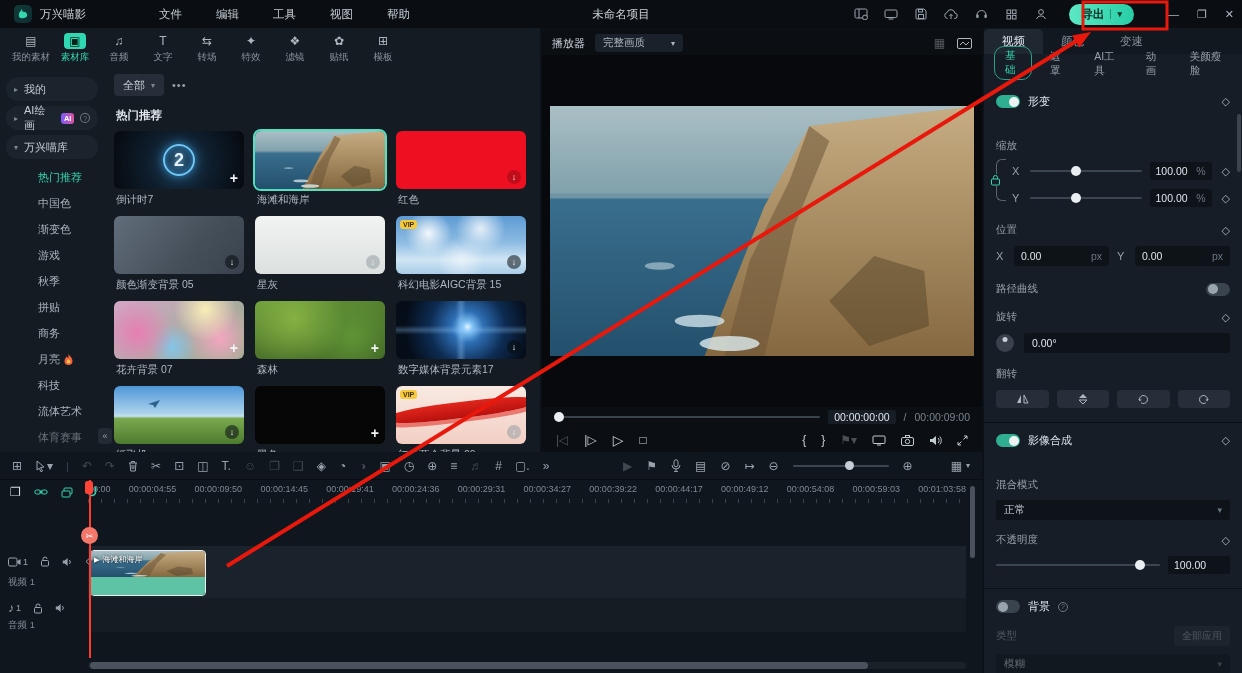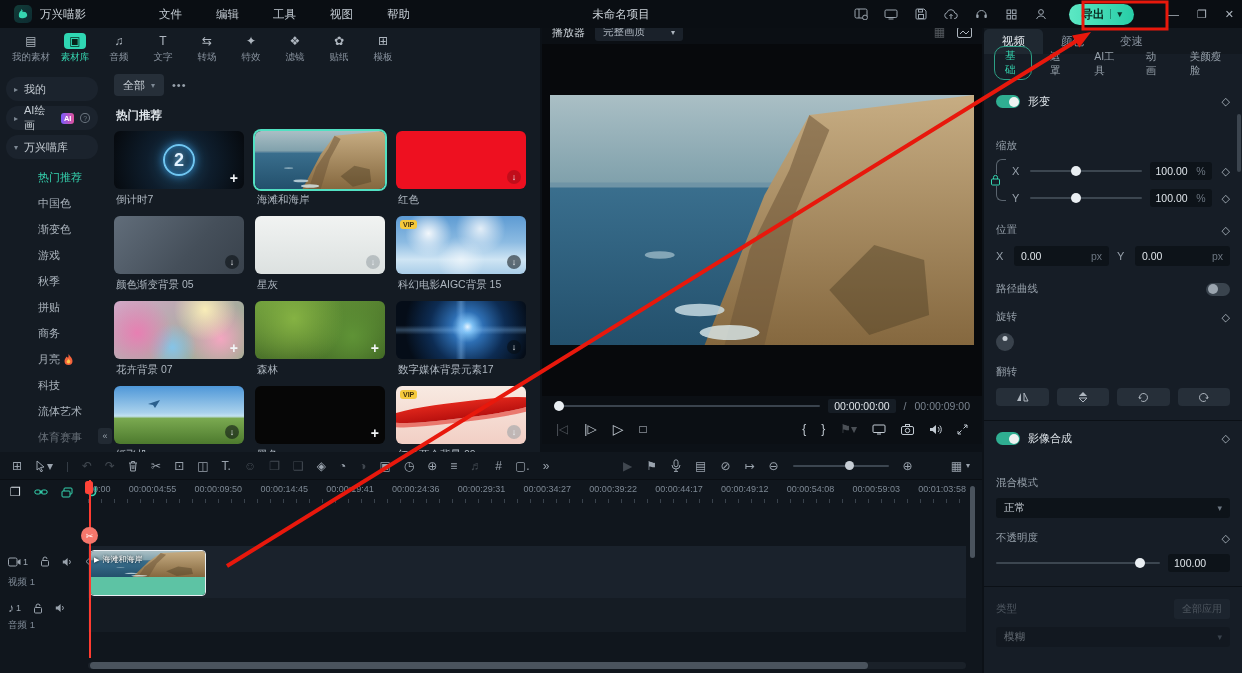--- a/index.html
+++ b/index.html
@@ -19,21 +19,21 @@
   .tb-right { margin-left:auto; display:flex; align-items:center; gap:14px; }
   .tb-ic { width:16px; height:16px; display:flex; align-items:center; justify-content:center; color:#9aa4ae; }
   .export-btn { display:flex; align-items:center; gap:6px; background:linear-gradient(90deg,#5ce8c4,#27cda6);
                 color:#07231a; font-weight:bold; font-size:11.5px; border:none; border-radius:12px;
                 padding:3px 12px; margin:12px 6px; cursor:pointer; }
   .export-caret { font-size:9px; color:#0a3528; border-left:1px solid rgba(7,40,30,.4); padding-left:6px; }
   .win-btns { display:flex; align-items:center; gap:18px; margin-left:14px; color:#aeb6bf; font-size:11px; }
 
   
   .library { position:absolute; left:0; top:28px; width:540px; height:424px; background:#141b23; }
-  .player  { position:absolute; left:542px; top:20px; width:440px; height:424px; background:#0b0f14; }
+  .player  { position:absolute; left:542px; top:31px; width:440px; height:424px; background:#0b0f14; }
   .props   { position:absolute; left:984px; top:28px; width:258px; height:645px; background:#161d26; }
   .timeline{ position:absolute; left:0; top:452px; width:982px; height:221px; background:#10161d; }
 
   
   .lib-tabs { display:flex; align-items:center; gap:2px; height:40px; padding:0 10px; }
   .lib-tab { width:42px; display:flex; flex-direction:column; align-items:center; gap:2px; cursor:pointer; }
   .lib-tab .ic { width:22px; height:16px; border-radius:4px; display:flex; align-items:center; justify-content:center;
                  color:#aeb6bf; font-size:12px; }
   .lib-tab .lb { font-size:9.5px; color:#8a94a0; white-space:nowrap; }
   .lib-tab.active .ic { background:#2fd7b3; color:#08251c; }
@@ -647,20 +647,21 @@
         <span class="sub-label" style="margin-top:0">路径曲线</span>
         <span class="toggle off" style="margin-left:auto"></span>
       </div>
 
       <div class="prop-head" style="margin-top:14px">
         <span class="sub-label" style="margin-top:0">旋转</span>
         <span class="kf">◇</span>
       </div>
       <div class="rot-row">
         <span class="dial"></span>
+        <div class="rot-input">0.00°</div>
       </div>
 
       <div class="sub-label" style="margin-top:14px">翻转</div>
       <div class="flip-row">
         <span class="flip-btn">
           <svg class="mini" width="13" height="10" viewBox="0 0 13 10">
               <path d="M5,1 V9 H1 Z" fill="#aeb6bf"></path>
               <path d="M8,1 V9 H12 Z" fill="none" stroke="#aeb6bf"></path>
             </svg>
         </span>
@@ -704,20 +705,25 @@
         <div class="s-track">
             <span class="s-knob" style="left:85%"></span>
           </div>
         <div class="val-box">
           <span>100.00</span>
         </div>
       </div>
 
       <div class="divider"></div>
 
+      <div class="prop-head" style="margin-top:10px">
+        <span class="toggle off"></span>
+        <span class="ttl">背景</span>
+        <span class="q-ic">?</span>
+      </div>
 
       <div class="dimmed">
         <div class="row-flex" style="margin-top:12px">
           <span class="sub-label" style="margin-top:0">类型</span>
           <button class="apply-all">全部应用</button>
         </div>
         <div class="dropdown">
           <span>模糊</span>
           <span class="caret">▾</span>
         </div>

